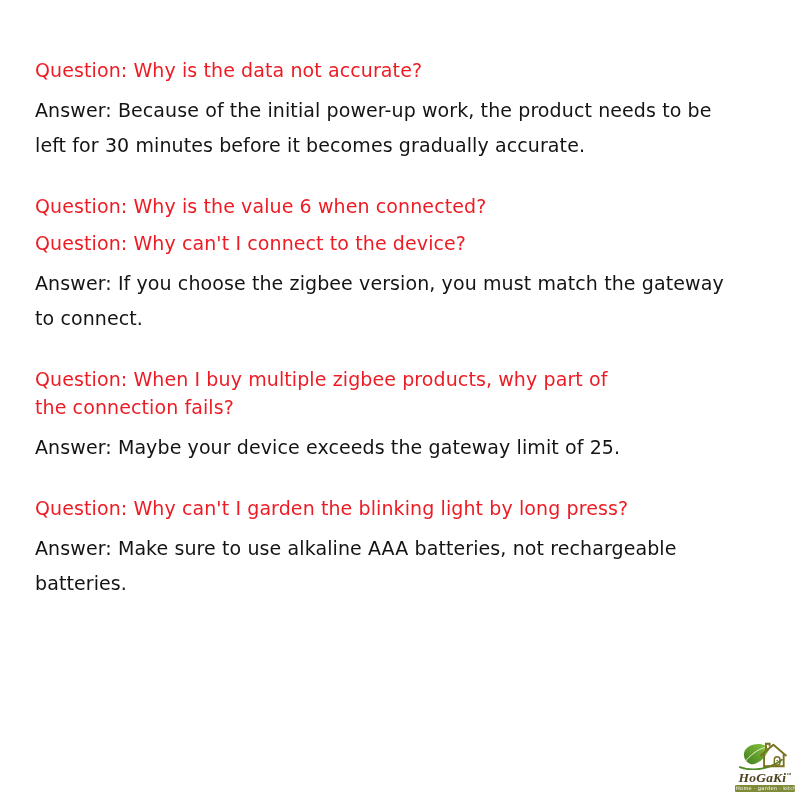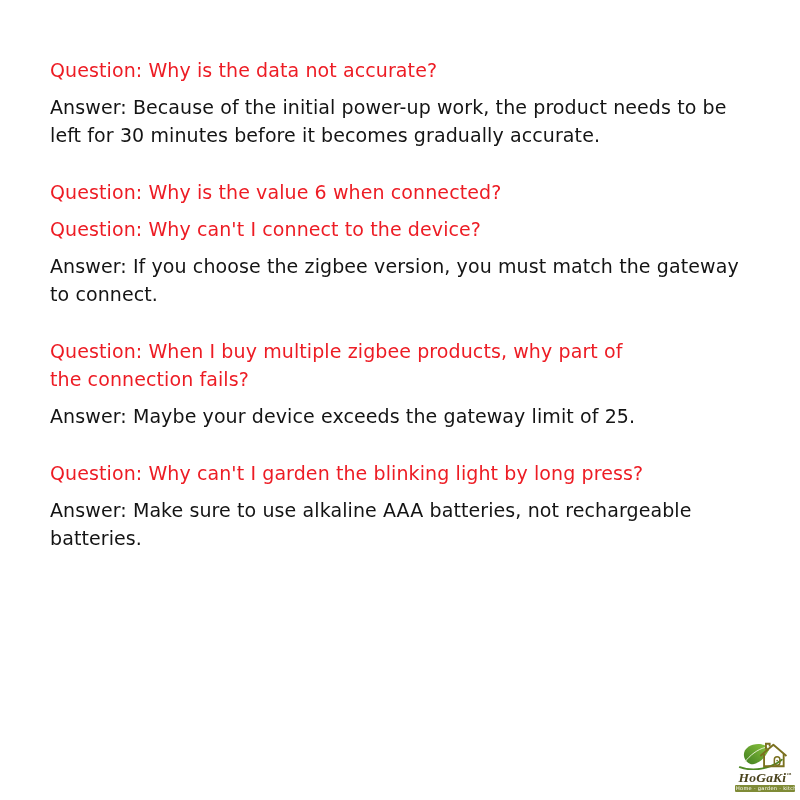--- a/index.html
+++ b/index.html
@@ -10,35 +10,35 @@
   }
   *{margin:0;padding:0;box-sizing:border-box;}
   html,body{width:800px;height:800px;}
   body{
     background:#ffffff;
     font-family:"DejaVu Sans","Liberation Sans",sans-serif;
     position:relative;
     overflow:hidden;
   }
   .faq-wrap{
-    padding:56px 34px 0 50px;
+    padding:56px 34px 0 35px;
   }
   .faq-item{margin:0;}
   .q{
     color:var(--q-color);
     font-size:19px;
     line-height:28px;
     white-space:pre-line;
     margin-bottom:9px;
     letter-spacing:0.1px;
   }
   .a{
     color:var(--a-color);
     font-size:19px;
-    line-height:28px;
+    line-height:35px;
     white-space:pre-line;
     margin-bottom:29px;
     letter-spacing:0.1px;
   }
   .brand-logo{
     position:absolute;
     right:5px;
     bottom:8px;
     width:60px;
     text-align:center;

